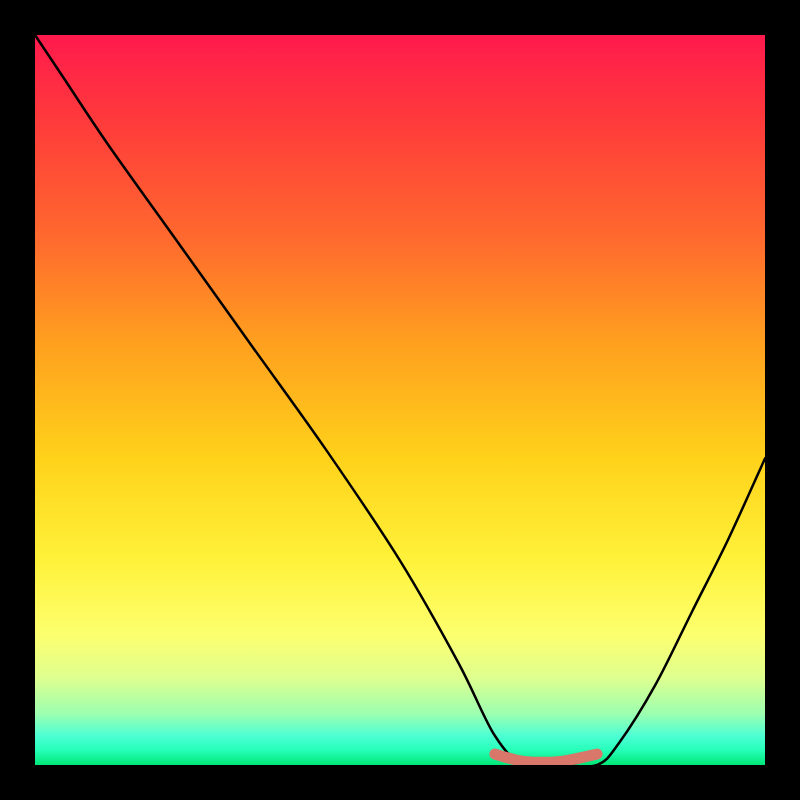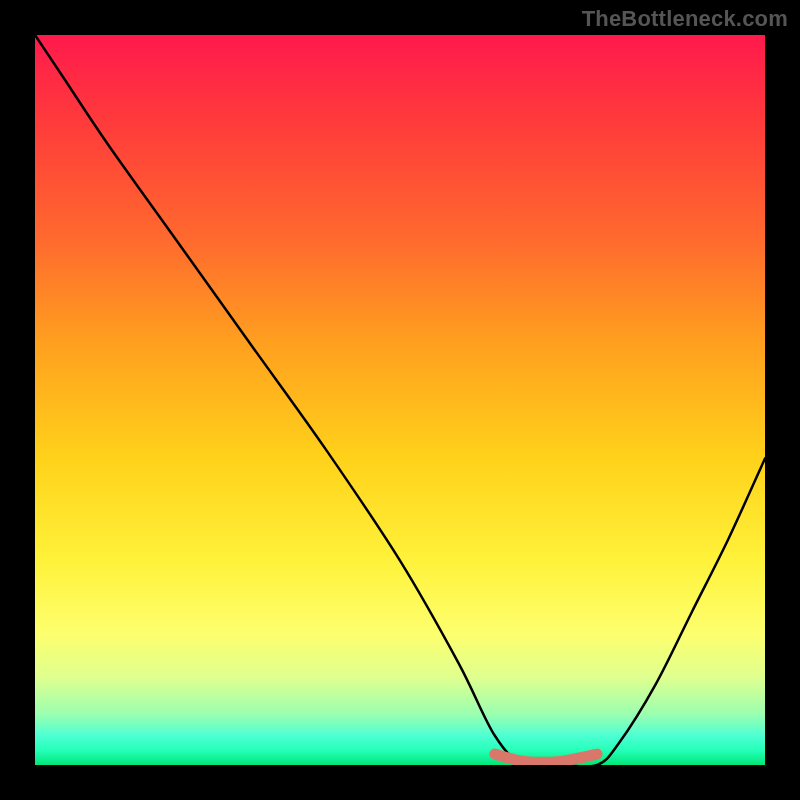--- a/index.html
+++ b/index.html
@@ -53,20 +53,19 @@
     left: 0;
     top: 0;
     width: 730px;
     height: 730px;
   }
 </style>
 </head>
 <body>
 
 <div class="frame">
-  <div class="watermark">TheBottleneck.com</div>
   <div class="plot-area">
     <svg class="curve" viewBox="0 0 730 730" preserveAspectRatio="none">
       <path d="M 0,0 C 4.866666666666666,7.300000000000011 17.03333333333333,25.550000000000068 29.2,43.80000000000007 C 41.36666666666667,62.05000000000007 53.53333333333333,81.51666666666667 73,109.5 C 92.46666666666667,137.48333333333332 121.66666666666667,177.63333333333338 146,211.70000000000005 C 170.33333333333334,245.7666666666667 194.66666666666666,279.83333333333337 219,313.90000000000003 C 243.33333333333334,347.9666666666667 267.6666666666667,380.8166666666667 292,416.1 C 316.3333333333333,451.3833333333333 343.1,490.3166666666667 365,525.6 C 386.9,560.8833333333333 407.5833333333333,598.5999999999999 423.4,627.8 C 439.21666666666664,657 448.95,683.7666666666667 459.9,700.8 C 470.84999999999997,717.8333333333333 478.15000000000003,725.1333333333333 489.1,730 C 500.05,734.8666666666667 513.4333333333334,730 525.6,730 C 537.7666666666667,730 552.3666666666667,733.65 562.1,730 C 571.8333333333334,726.35 574.2666666666667,721.4833333333333 584,708.1 C 593.7333333333333,694.7166666666667 608.3333333333334,671.6 620.5,649.7 C 632.6666666666666,627.8000000000001 644.8333333333334,601.0333333333334 657,576.7 C 669.1666666666666,552.3666666666667 681.3333333333334,529.25 693.5,503.7 C 705.6666666666666,478.15 723.9166666666666,436.78333333333336 730,423.40000000000003" id="curve-path" fill="none" stroke="#000" stroke-width="2.5" stroke-linecap="round" stroke-linejoin="round"></path>
       <path d="M 459.9,719.05 C 464.76666666666665,720.2666666666667 478.15000000000003,725.1333333333333 489.1,726.35 C 500.05,727.5666666666667 513.4333333333334,727.5666666666667 525.6,726.35 C 537.7666666666667,725.1333333333333 556.0166666666667,720.2666666666667 562.1,719.05" id="band-path" fill="none" stroke="#d9776a" stroke-width="11" stroke-linecap="round" stroke-linejoin="round"></path>
     </svg>
   </div>
 </div>
 
 </body></html>

